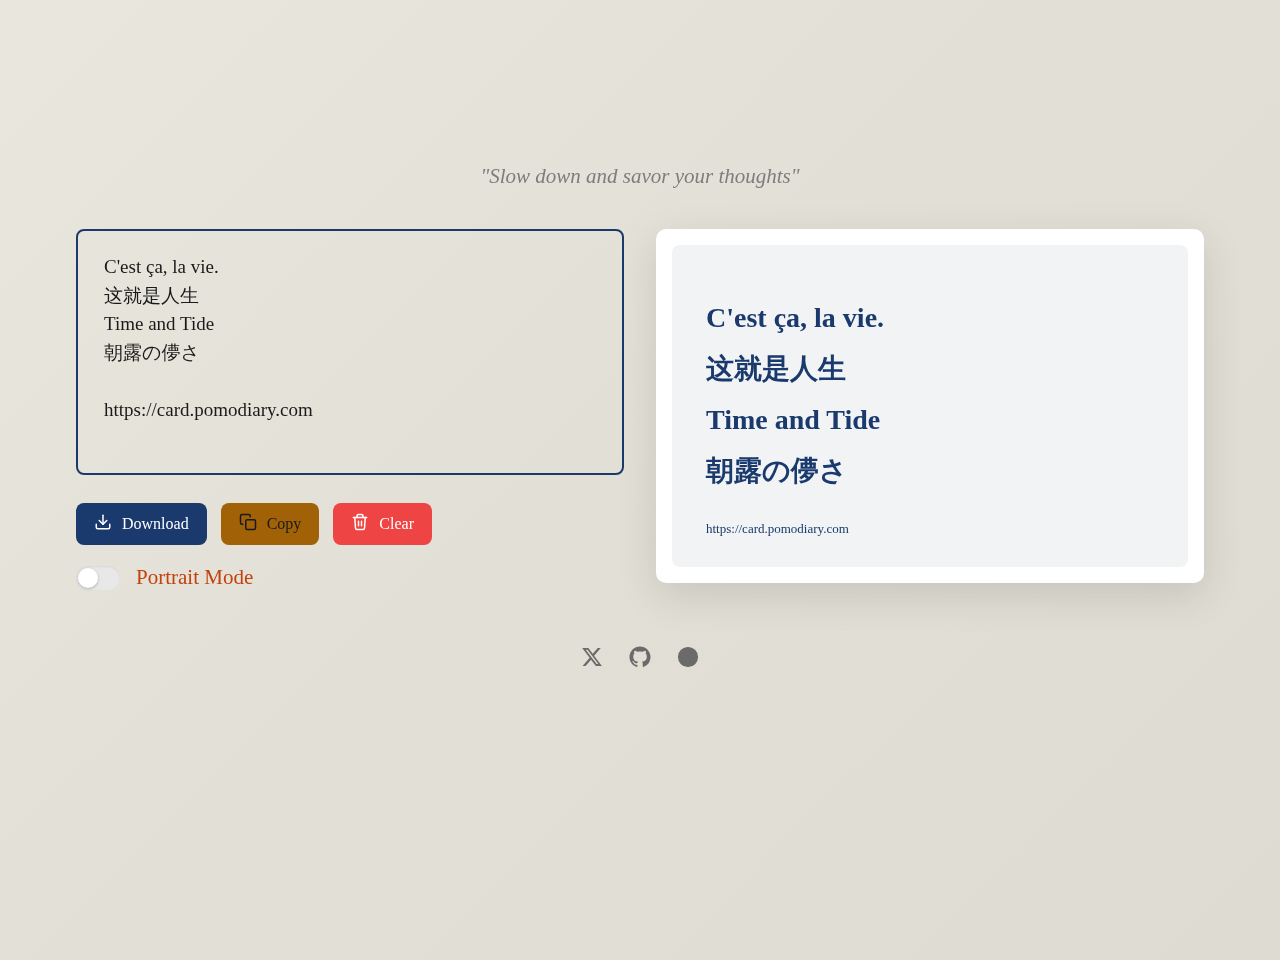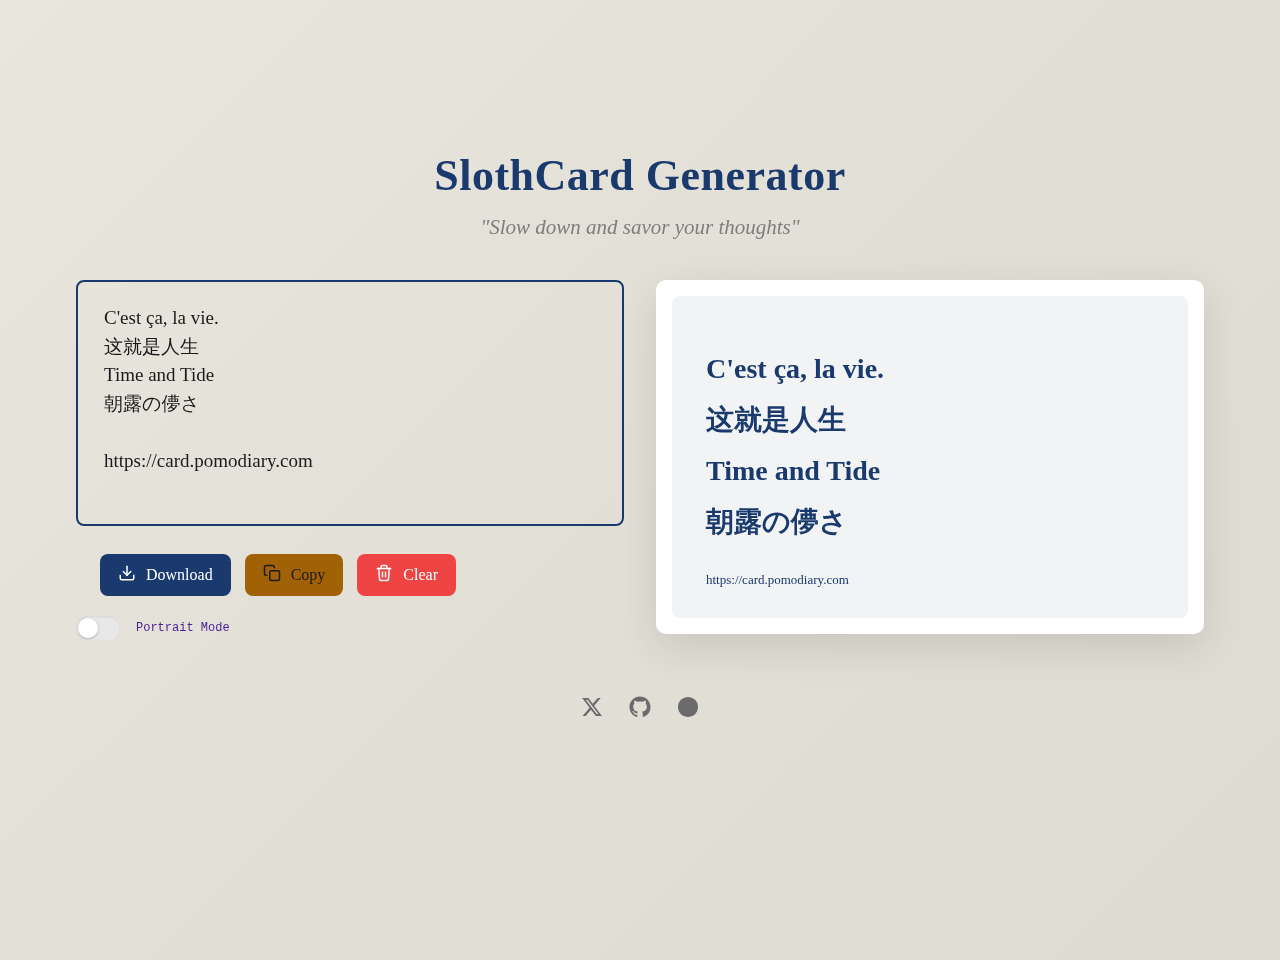--- a/index.html
+++ b/index.html
@@ -53,21 +53,20 @@
     font-family: Georgia, serif;
     color: #1a1a1a;
     resize: none;
     outline: none;
   }
   .btn-row {
     display: flex;
     flex-wrap: wrap;
     gap: 14px;
     margin-top: 24px;
-    margin-left: 24px;
   }
   .btn {
     display: inline-flex;
     align-items: center;
     gap: 10px;
     padding: 10px 18px;
     border-radius: 8px;
     border: none;
     font-size: 16px;
     font-family: Georgia, serif;
@@ -98,23 +97,23 @@
     position: absolute;
     width: 20px;
     height: 20px;
     background: #fff;
     border-radius: 50%;
     top: 2px;
     left: 2px;
     box-shadow: 0 1px 3px rgba(0,0,0,0.25);
   }
   .toggle-label {
-    font-size: 12px;
-    color: #4c1d95;
-    font-family: Liberation Mono, monospace;
+    font-size: 21px;
+    color: #c2410c;
+    font-family: Liberation Serif, serif;
   }
   .card-outer {
     background: #fff;
     border-radius: 10px;
     padding: 16px;
     box-shadow: 0 12px 40px rgba(0,0,0,0.12);
   }
   .card-inner {
     background: #f1f3f4;
     border-radius: 8px;
@@ -154,21 +153,20 @@
     height: 22px;
     fill: #6b6b6b;
     cursor: pointer;
   }
 </style>
 </head>
 <body>
 
 <div class="container">
   <div class="header">
-    <h1 class="title">SlothCard Generator</h1>
     <p class="subtitle">"Slow down and savor your thoughts"</p>
   </div>
 
   <div class="main">
     <div class="left-col">
       <textarea class="textarea" style="">C'est ça, la vie.
 这就是人生
 Time and Tide
 朝露の儚さ
 

